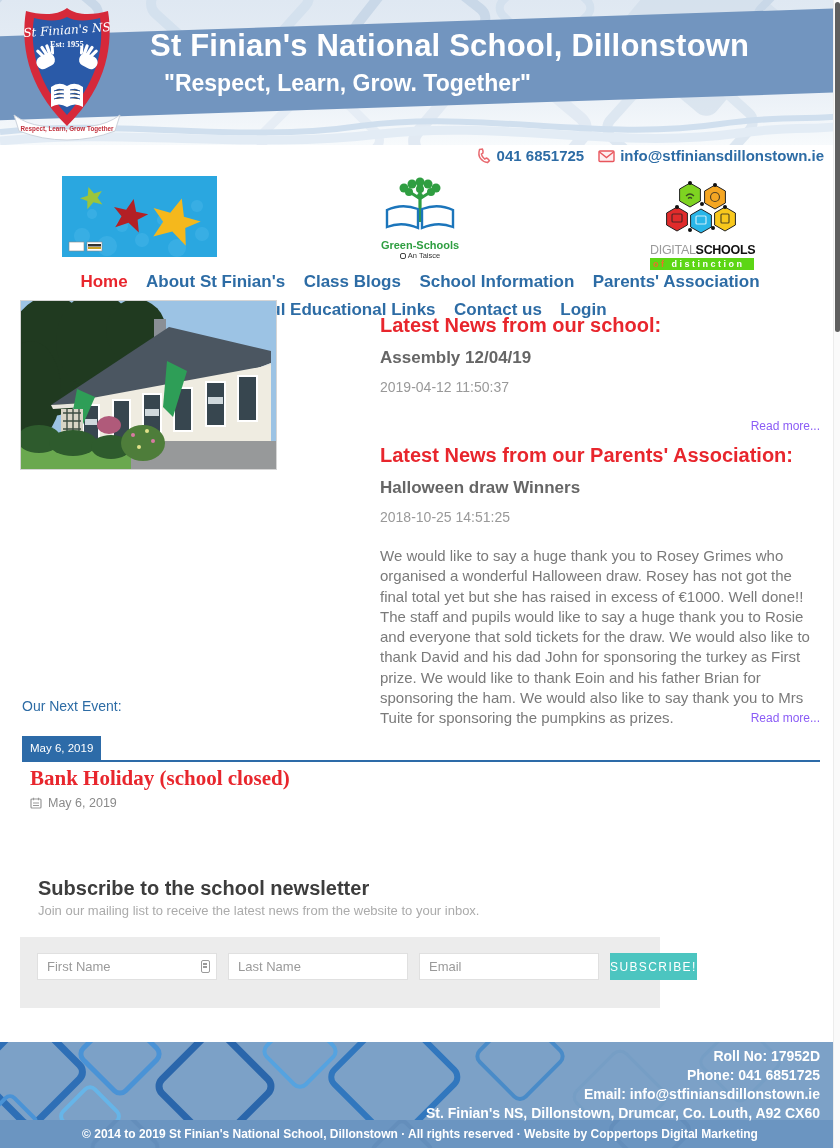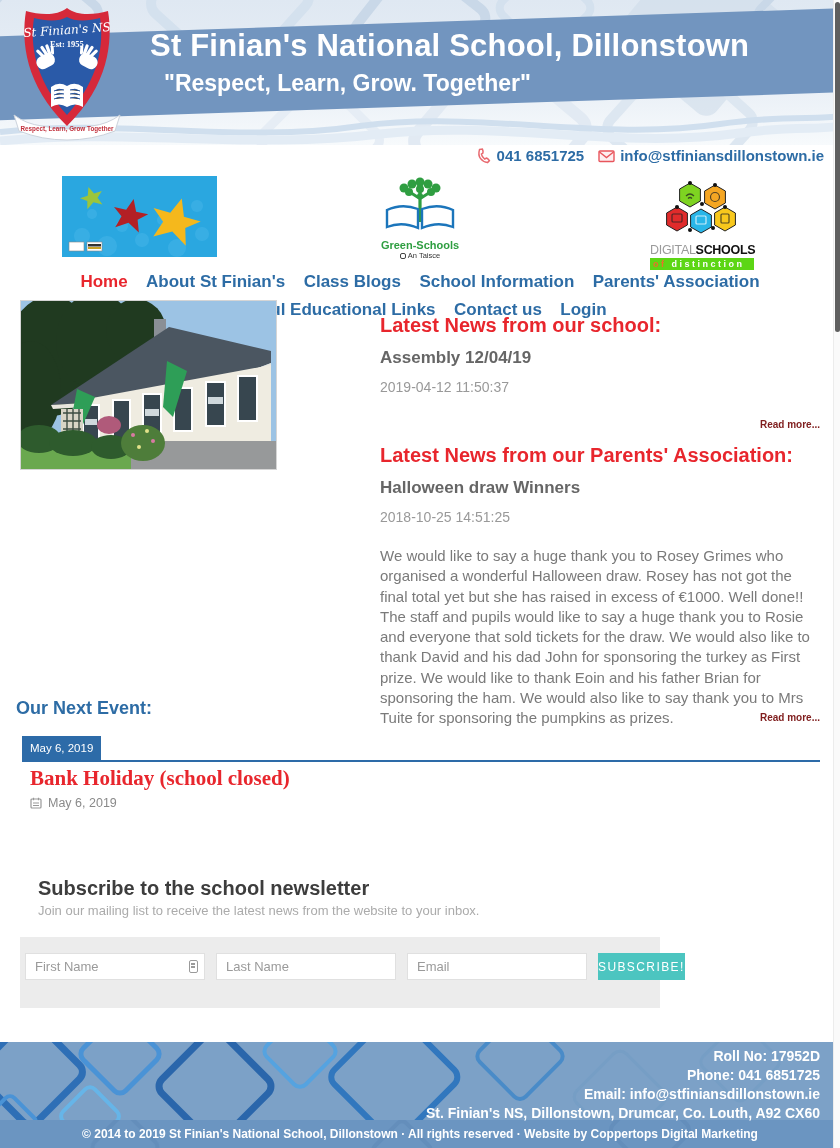--- a/index.html
+++ b/index.html
@@ -52,42 +52,42 @@
            color:var(--link-blue,#2d6ca5); text-decoration:none; cursor:pointer; }
   .nav a.active { color:var(--accent-red,#e8262d); }
 
   
   .photo { position:absolute; left:20px; top:300px; width:257px; height:170px;
            border:1px solid #d5d5d5; background:#fff; }
   .news { position:absolute; left:380px; width:440px; }
   .news-heading { font-size:20px; font-weight:700; color:var(--accent-red,#e8262d); }
   .post-title { margin-top:11px; font-size:17px; font-weight:700; color:#666; }
   .post-ts { margin-top:11px; font-size:14px; color:#999; }
-  .readmore { color:#7f1d1d; font-size:10px; cursor:pointer; text-decoration:none;font-weight:bold; }
+  .readmore { color:#8b5cf6; font-size:12px; cursor:pointer; text-decoration:none; }
   .rm-right { display:block; text-align:right; margin-top:24px; }
   .pa-body { margin-top:21px; font-size:15px; line-height:20.3px; color:#7a7a7a; }
   .pa-body .readmore { float:right; }
 
   
-  .ev-heading { position:absolute; left:16px; top:698px; font-size:18px; font-weight:700;
+  .ev-heading { position:absolute; left:22px; top:698px; font-size:14px; font-weight:400;
                 color:var(--link-blue,#2d6ca5); }
   .ev-tab { position:absolute; left:22px; top:736px; height:24px; line-height:24px;
             padding:0 8px; background:var(--date-tab-blue,#2d6ba8); color:#fff; font-size:11.5px; }
   .ev-line { position:absolute; left:22px; top:760px; width:798px; height:2px;
              background:var(--date-tab-blue,#2d6ba8); }
   .ev-title { position:absolute; left:30px; top:766px; font-size:21px; font-weight:700;
               color:var(--accent-red,#e8262d); cursor:pointer;font-family:Liberation Serif, serif; }
   .ev-meta { position:absolute; left:30px; top:796px; display:flex; align-items:center; gap:6px;
              font-size:12.5px; color:#8a8a8a; }
 
   
   .nl-heading { position:absolute; left:38px; top:877px; font-size:20px; font-weight:700; color:#3d3d3d; }
   .nl-sub { position:absolute; left:38px; top:903px; font-size:13px; color:#ababab; }
   .nl-box { position:absolute; left:20px; top:937px; width:640px; height:71px; background:#ececec;
-            display:flex; align-items:flex-start; padding:16px 0 0 5px; gap:11px; }
+            display:flex; align-items:flex-start; padding:16px 0 0 17px; gap:11px; }
   .nl-field { position:relative; }
   .nl-box input { width:180px; height:27px; border:1px solid #e0e0e0; background:#fff;
                   font-size:13px; color:#555; padding:0 20px 0 9px; outline:none;
                   font-family:"Liberation Sans",sans-serif; }
   .nl-box input::placeholder { color:#9a9a9a; }
   .autofill-ic { position:absolute; right:7px; top:7px; width:9px; height:13px;
                  border:1.3px solid #9a9a9a; border-radius:2px; }
   .autofill-ic::after { content:""; position:absolute; left:1px; top:2px; width:4px; height:1.5px; background:#9a9a9a; box-shadow:0 3px 0 #9a9a9a; }
   .nl-btn { width:186px; height:27px; background:var(--teal,#4cc5c0); border:none; color:#fff;
             font-size:12px; letter-spacing:1.4px; cursor:pointer; font-family:"Liberation Sans",sans-serif; }

